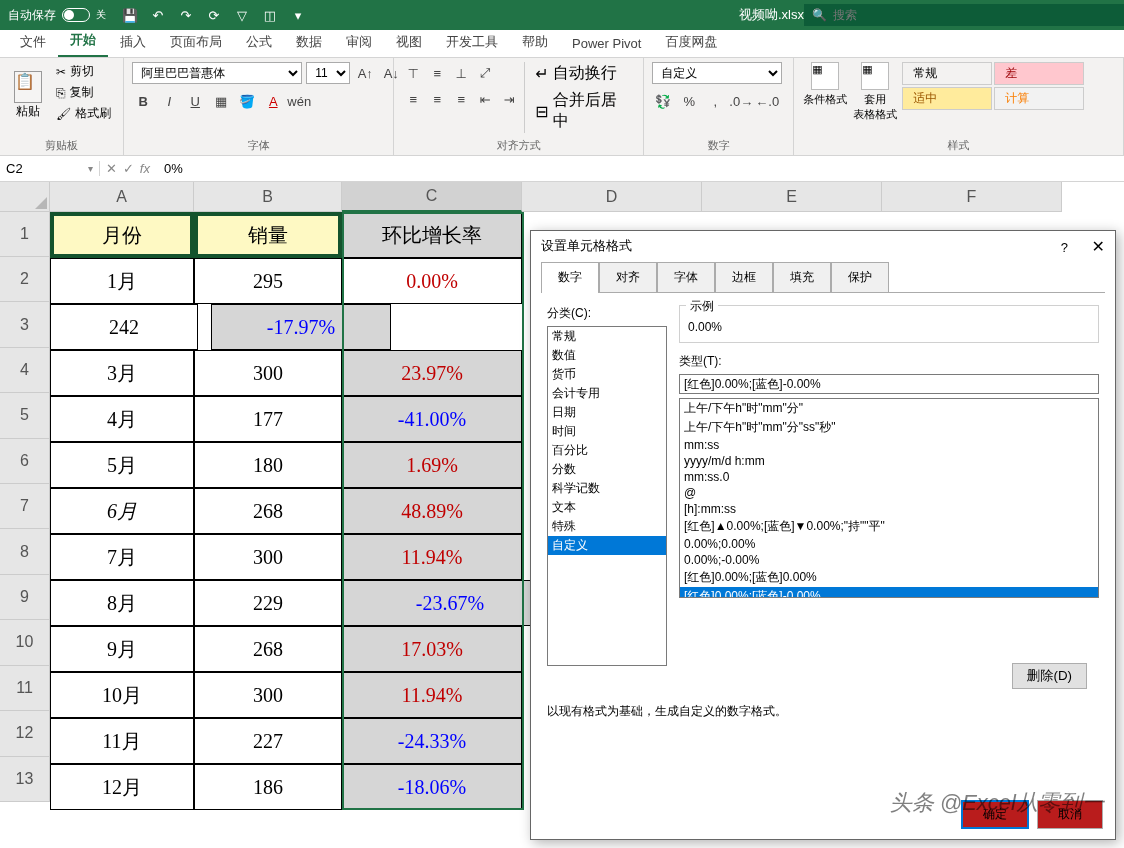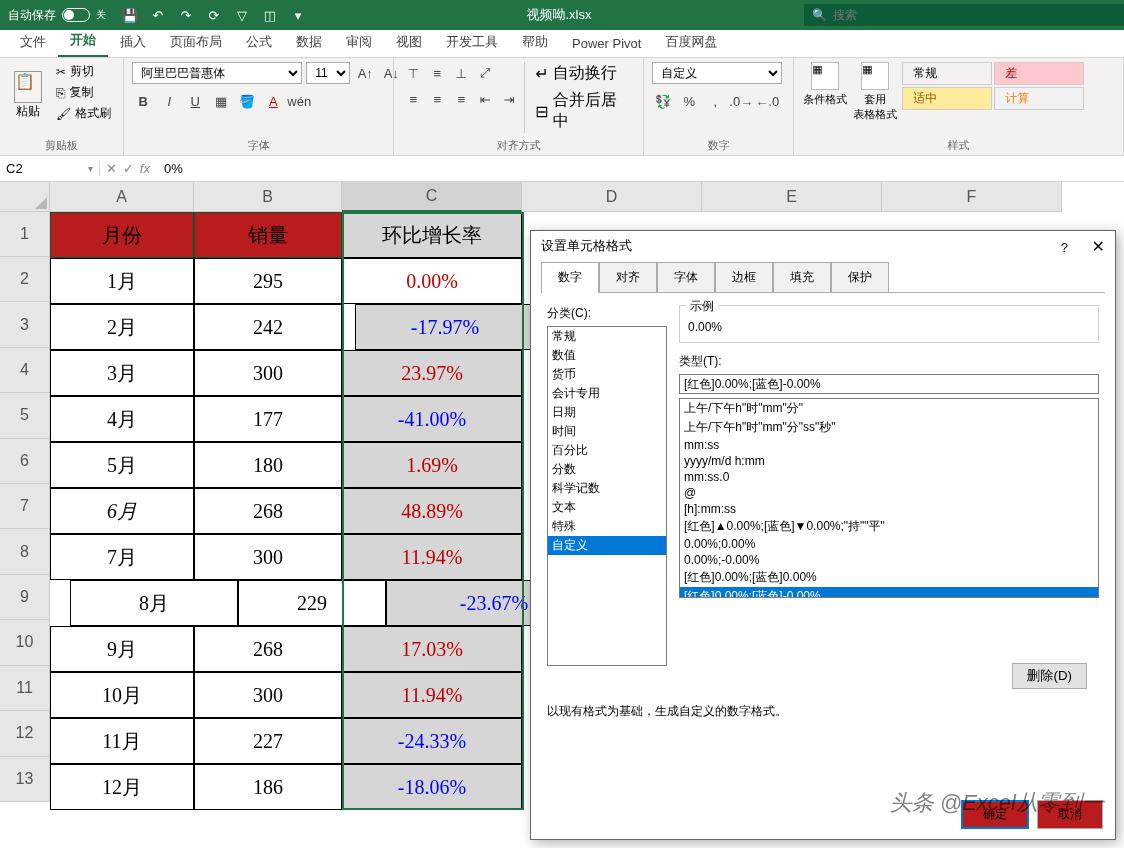--- a/index.html
+++ b/index.html
@@ -5,21 +5,21 @@
 * { margin: 0; padding: 0; box-sizing: border-box; font-family: "Microsoft YaHei", Arial, sans-serif; }
 body { background: #fff; width: 1124px; height: 848px; overflow: hidden; position: relative; }
 
 
 .titlebar { background: #217346; height: 30px; display: flex; align-items: center; color: #fff; font-size: 12px; }
 .titlebar .autosave { display: flex; align-items: center; gap: 6px; padding: 0 8px; }
 .titlebar .toggle { width: 28px; height: 14px; border: 1px solid #fff; border-radius: 7px; position: relative; }
 .titlebar .toggle::after { content: ''; position: absolute; width: 10px; height: 10px; background: #fff; border-radius: 50%; top: 1px; left: 1px; }
 .titlebar .qat { display: flex; gap: 4px; padding: 0 4px; }
 .titlebar .qat-btn { width: 24px; height: 24px; display: flex; align-items: center; justify-content: center; color: #fff; font-size: 13px; }
-.titlebar .filename { flex: 1; text-align: center; font-size: 13px; }
+.titlebar .filename { flex: 1; text-align: right; font-size: 13px; }
 .titlebar .search { background: #0d5c38; padding: 2px 8px; display: flex; align-items: center; gap: 6px; width: 320px; height: 22px; }
 .titlebar .search input { background: transparent; border: none; color: #ccc; outline: none; flex: 1; font-size: 12px; }
 
 
 .menutabs { background: #fff; height: 28px; display: flex; align-items: flex-end; padding-left: 8px; gap: 0; border-bottom: 1px solid #d4d4d4; }
 .menutab { padding: 6px 12px; font-size: 13px; color: #444; cursor: pointer; }
 .menutab.active { color: #217346; border-bottom: 2px solid #217346; font-weight: bold; }
 
 
 .ribbon { background: #f3f2f1; height: 98px; display: flex; border-bottom: 1px solid #d4d4d4; }
@@ -52,21 +52,21 @@
 .rowhdrs { display: flex; flex-direction: column; }
 .selall { width: 50px; height: 30px; background: #e6e6e6; border-right: 1px solid #ccc; border-bottom: 1px solid #ccc; position: relative; }
 .selall::after { content: ''; position: absolute; right: 2px; bottom: 2px; border-left: 12px solid transparent; border-bottom: 12px solid #b7b7b7; }
 .rowhdr { width: 50px; height: 46px; background: #e6e6e6; border-right: 1px solid #ccc; border-bottom: 1px solid #ccc; display: flex; align-items: center; justify-content: center; font-size: 16px; color: #555; }
 .colhdrs { display: flex; }
 .colhdr { height: 30px; background: #e6e6e6; border-right: 1px solid #ccc; border-bottom: 1px solid #ccc; display: flex; align-items: center; justify-content: center; font-size: 16px; color: #555; }
 .colhdr.sel { background: #d2d2d2; border-bottom: 2px solid #217346; }
 .gridarea { display: flex; flex-direction: column; }
 .gridrow { display: flex; }
 .cell { height: 46px; border-right: 1px solid #d4d4d4; border-bottom: 1px solid #d4d4d4; display: flex; align-items: center; justify-content: center; font-size: 20px; font-family: "Microsoft YaHei"; }
-.cell.hdr { font-weight: normal; background: #b91c1c; border: 1px solid #14532d; }
+.cell.hdr { font-weight: normal; background: #fef9c3; border: 4px solid #14532d; }
 .cell.data { border: 1px solid #000; background: #fff; }
 .cell.csel { background: #d6d6d6; border: 1px solid #000; }
 .cell.active { background: #fff !important; }
 .selborder { position: absolute; border: 2px solid #217346; pointer-events: none; }
 .red { color: #c00000; }
 .blue { color: #0000ff; }
 
 
 .dialog { position: absolute; left: 530px; top: 230px; width: 586px; height: 610px; background: #fff; border: 1px solid #666; box-shadow: 3px 3px 12px rgba(0,0,0,0.3); font-size: 12px; z-index: 100; }
 .dlg-title { height: 30px; display: flex; align-items: center; justify-content: space-between; padding: 0 10px; font-size: 13px; }
@@ -305,21 +305,20 @@
           <div class="cell hdr" style="width: 144px;">月份</div>
           <div class="cell hdr" style="width: 148px;">销量</div>
           <div class="cell hdr csel" style="width: 180px;">环比增长率</div>
         </div>
         <div class="gridrow">
           <div class="cell data" style="width: 144px;">1月</div>
           <div class="cell data" style="width: 148px;">295</div>
           <div class="cell data csel red active" style="width: 180px;">0.00%</div>
         </div>
         <div class="gridrow">
-          <div class="cell data" style="width: 144px;">2月</div>
           <div class="cell data" style="width: 148px;">242</div>
           <div class="cell data csel blue" style="width: 180px; margin-left: 13px;">-17.97%</div>
         </div>
         <div class="gridrow">
           <div class="cell data" style="width: 144px;">3月</div>
           <div class="cell data" style="width: 148px;">300</div>
           <div class="cell data csel red" style="width: 180px;">23.97%</div>
         </div>
         <div class="gridrow">
           <div class="cell data" style="width: 144px;">4月</div>
@@ -335,21 +334,21 @@
           <div class="cell data" style="width: 144px; font-style: italic;">6月</div>
           <div class="cell data" style="width: 148px;">268</div>
           <div class="cell data csel red" style="width: 180px;">48.89%</div>
         </div>
         <div class="gridrow">
           <div class="cell data" style="width: 144px;">7月</div>
           <div class="cell data" style="width: 148px;">300</div>
           <div class="cell data csel red" style="width: 180px;">11.94%</div>
         </div>
         <div class="gridrow">
-          <div class="cell data" style="width: 168px; margin-left: 20px;">8月</div>
+          <div class="cell data" style="width: 144px;">8月</div>
           <div class="cell data" style="width: 148px;">229</div>
           <div class="cell data csel blue" style="width: 216px;">-23.67%</div>
         </div>
         <div class="gridrow">
           <div class="cell data" style="width: 144px;">9月</div>
           <div class="cell data" style="width: 148px;">268</div>
           <div class="cell data csel red" style="width: 180px;">17.03%</div>
         </div>
         <div class="gridrow">
           <div class="cell data" style="width: 144px;">10月</div>

